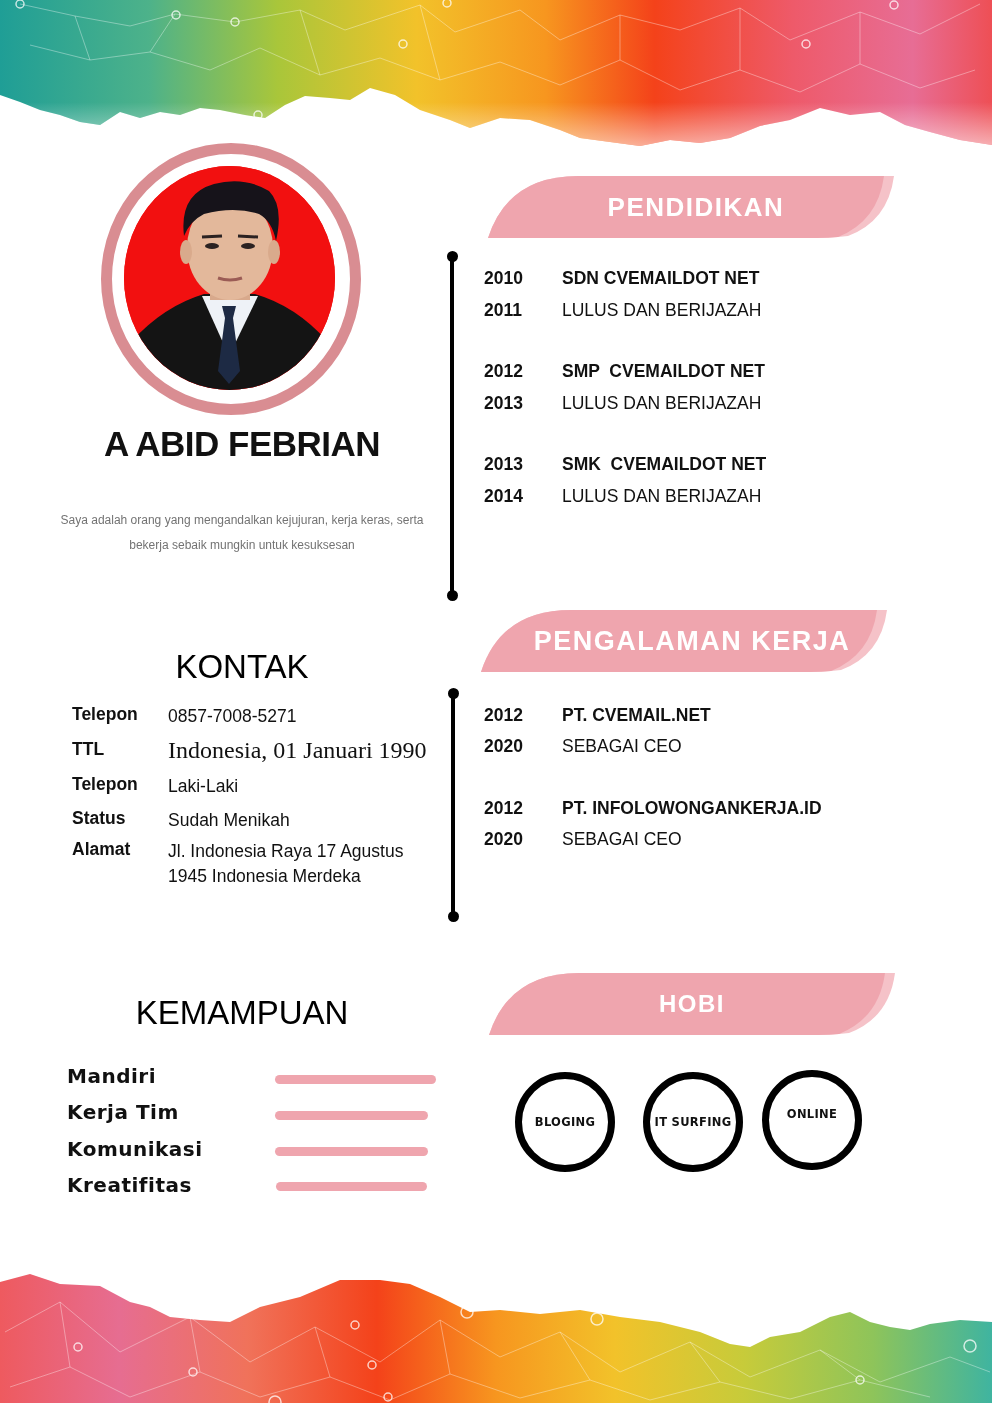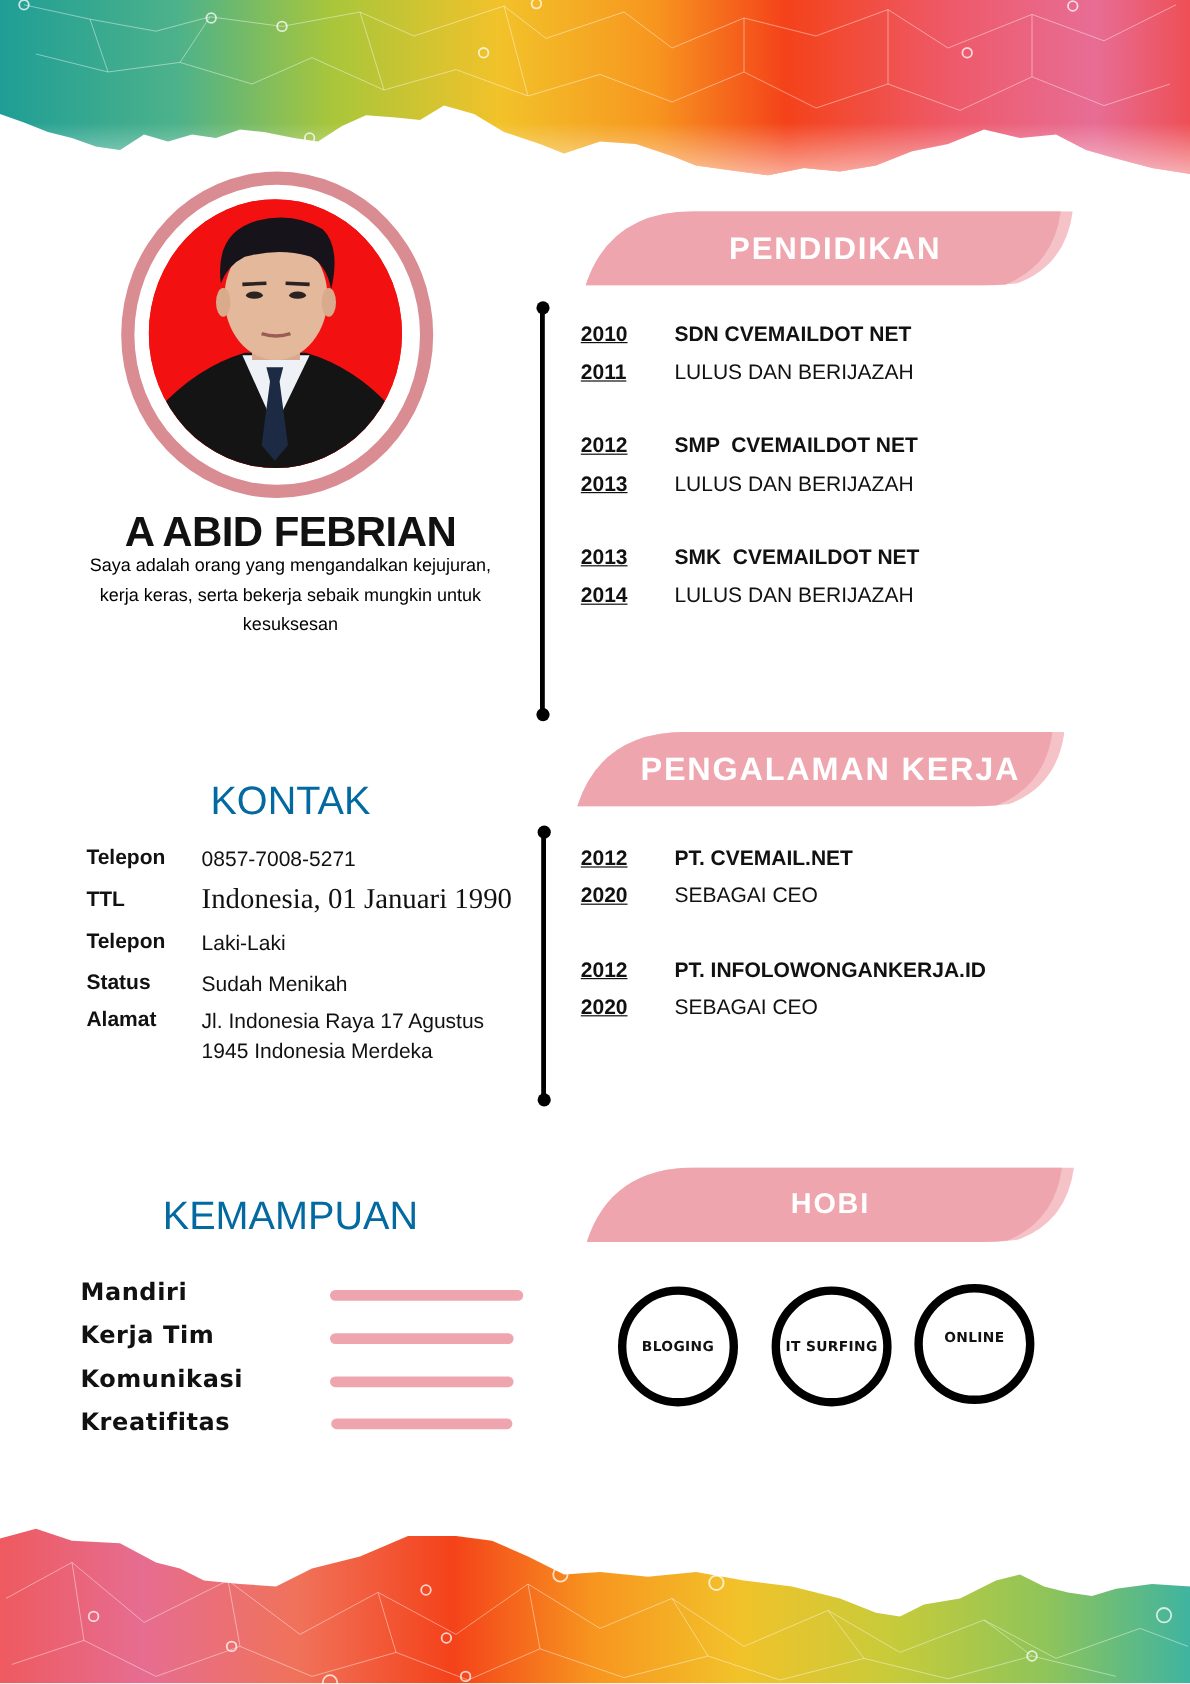--- a/index.html
+++ b/index.html
@@ -24,26 +24,26 @@
     .photo {
       position: absolute; left: 124px; top: 166px; width: 211px; height: 224px;
       border-radius: 50%; overflow: hidden; background: #f21010;
     }
 
     .name {
       position: absolute; left: 60px; top: 424px; width: 364px; text-align: center;
       font-size: 35px; font-weight: bold; letter-spacing: -0.5px;
     }
     .bio {
-      position: absolute; left: 60px; top: 460px; width: 364px; text-align: center;
-      font-size: 15px; line-height: 24.5px; color: #000000;
+      position: absolute; left: 60px; top: 508px; width: 364px; text-align: center;
+      font-size: 12px; line-height: 24.5px; color: #737373;
     }
 
     .sec-title {
-      position: absolute; text-align: center; font-size: 33px; color: #0369a1; font-weight: normal;
+      position: absolute; text-align: center; font-size: 33px; color: #000000; font-weight: normal;
     }
 
     .contact-row { position: absolute; left: 72px; font-size: 17.5px; }
     .contact-row .lbl { position: absolute; left: 0; font-weight: bold; white-space: nowrap; }
     .contact-row .val { position: absolute; left: 96px; white-space: nowrap; line-height: 25px; }
     .serif { font-family: Liberation Serif, serif; font-size: 24px; }
 
     
     .pill {
       position: absolute; height: 62px;
@@ -52,21 +52,21 @@
     .pill .pill-text {
       position: absolute; top: 0; left: 0; width: 100%; height: 62px; line-height: 62px;
       text-align: center; color: #fff; font-weight: bold; font-size: 26px; letter-spacing: 1.5px;
     }
 
     
     .tl-line { position: absolute; width: 4px; background: #000; }
     .tl-dot { position: absolute; width: 11px; height: 11px; border-radius: 50%; background: #000; }
 
     .entry { position: absolute; font-size: 17.5px; white-space: nowrap; }
-    .entry .yr { position: absolute; left: 0; font-weight: bold; text-decoration: underline; }
+    .entry .yr { position: absolute; left: 0; font-weight: bold; }
     .entry .txt { position: absolute; left: 78px; }
     .entry .txt.b { font-weight: bold; }
 
     
     .skill-label {
       position: absolute; left: 67px; font-size: 20px; font-weight: bold; letter-spacing: 0.5px;
       font-family: "DejaVu Sans", sans-serif; font-weight: 600;
     }
     .skill-bar { position: absolute; height: 9px; border-radius: 5px; background: #efa5ae; }
 

